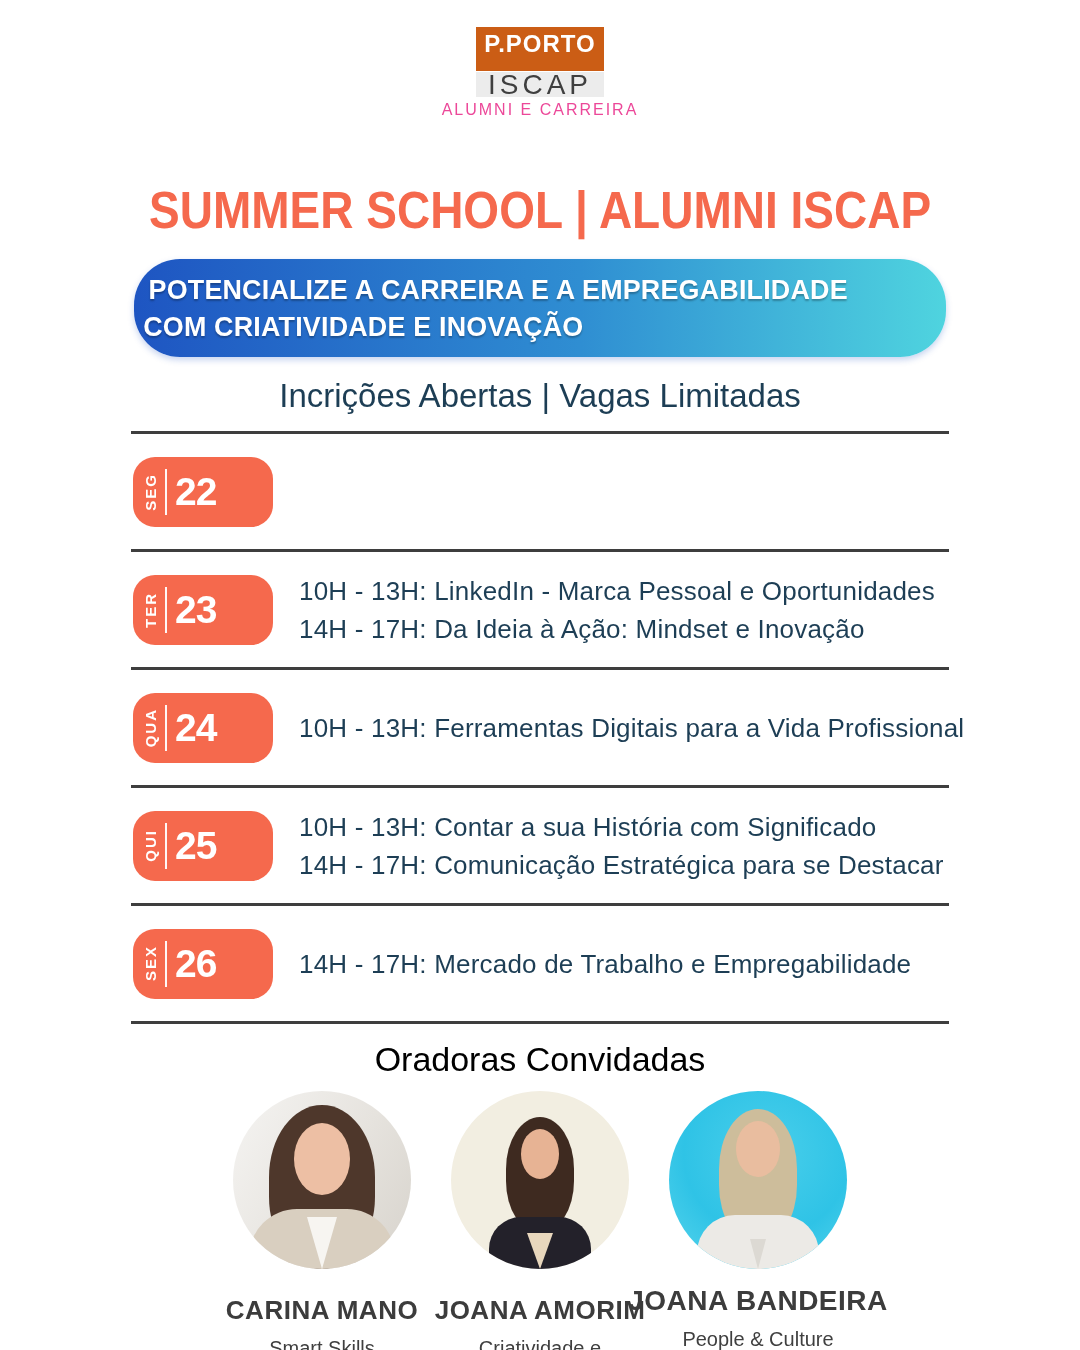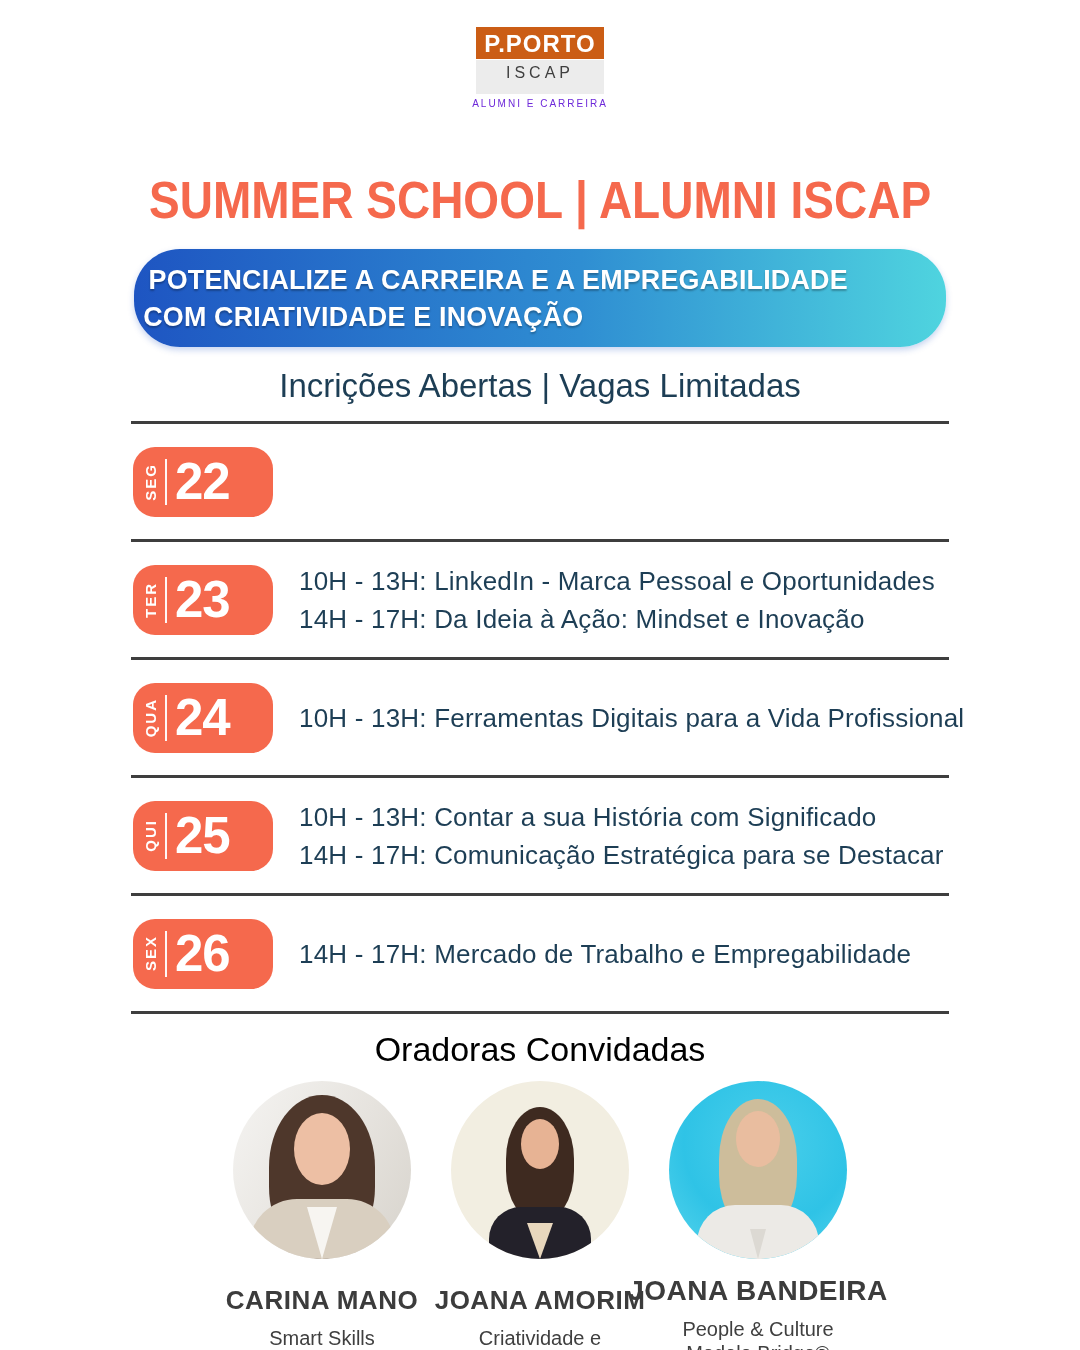--- a/index.html
+++ b/index.html
@@ -6,31 +6,31 @@
   html,body { background:#ffffff; }
   body { font-family:"Liberation Sans", sans-serif; }
   .poster {
     position:relative; width:1080px; height:1350px; margin:0 auto;
     background:#ffffff; overflow:hidden;
   }
 
   
   .logo-block { padding-top:27px; text-align:center; }
   .logo-orange {
-    display:inline-block; width:128px; height:32px; line-height:33px;
+    display:inline-block; width:128px; height:44px; line-height:33px;
     background:#cb5d15; color:#ffffff; font-weight:bold; font-size:24px;
     letter-spacing:1px; text-align:center;
   }
   .logo-gray {
-    display:block; width:128px; height:34px; line-height:25px; margin:1px auto 0;
-    background:#ececec; color:#3f3f3f; font-size:16px; letter-spacing:4px;
+    display:block; width:128px; height:25px; line-height:25px; margin:1px auto 0;
+    background:#ececec; color:#3f3f3f; font-size:28px; letter-spacing:4px;
     text-align:center;
   }
   .logo-sub {
-    margin-top:4px; color:#6d28d9; font-size:10px; letter-spacing:2px;
+    margin-top:4px; color:#ec4899; font-size:16px; letter-spacing:2px;
     text-align:center;
   }
 
   
   .title { margin-top:62px; text-align:center; color:#f5694d; }
   .title span {
     display:inline-block; font-size:50px; font-weight:800; letter-spacing:0;
     transform:scaleX(0.92) scaleY(1.05); transform-origin:center;
     white-space:nowrap;
   }
@@ -64,21 +64,21 @@
     color:#ffffff;
   }
   .badge .day {
     writing-mode:vertical-rl; transform:rotate(180deg);
     font-size:15px; font-weight:bold; letter-spacing:2px; line-height:1;
   }
   .badge .vline {
     width:2px; height:46px; background:rgba(255,255,255,0.95); margin:0 8px 0 7px;
   }
   .badge .date {
-    font-size:51px; font-weight:800; letter-spacing:-1px; line-height:1;
+    font-size:39px; font-weight:800; letter-spacing:-1px; line-height:1;
   }
   .slots { margin-left:26px; color:#1d3e55; }
   .slot { font-size:26px; line-height:38px; letter-spacing:0.2px; }
 
   
   .speakers-heading { margin-top:16px; text-align:center; color:#000000; font-size:34px; }
   .speakers { margin-top:12px; display:flex; justify-content:center; gap:40px; }
   .speaker { width:178px; display:flex; flex-direction:column; align-items:center; }
   .avatar {
     position:relative; width:178px; height:178px; border-radius:50%; overflow:hidden;

